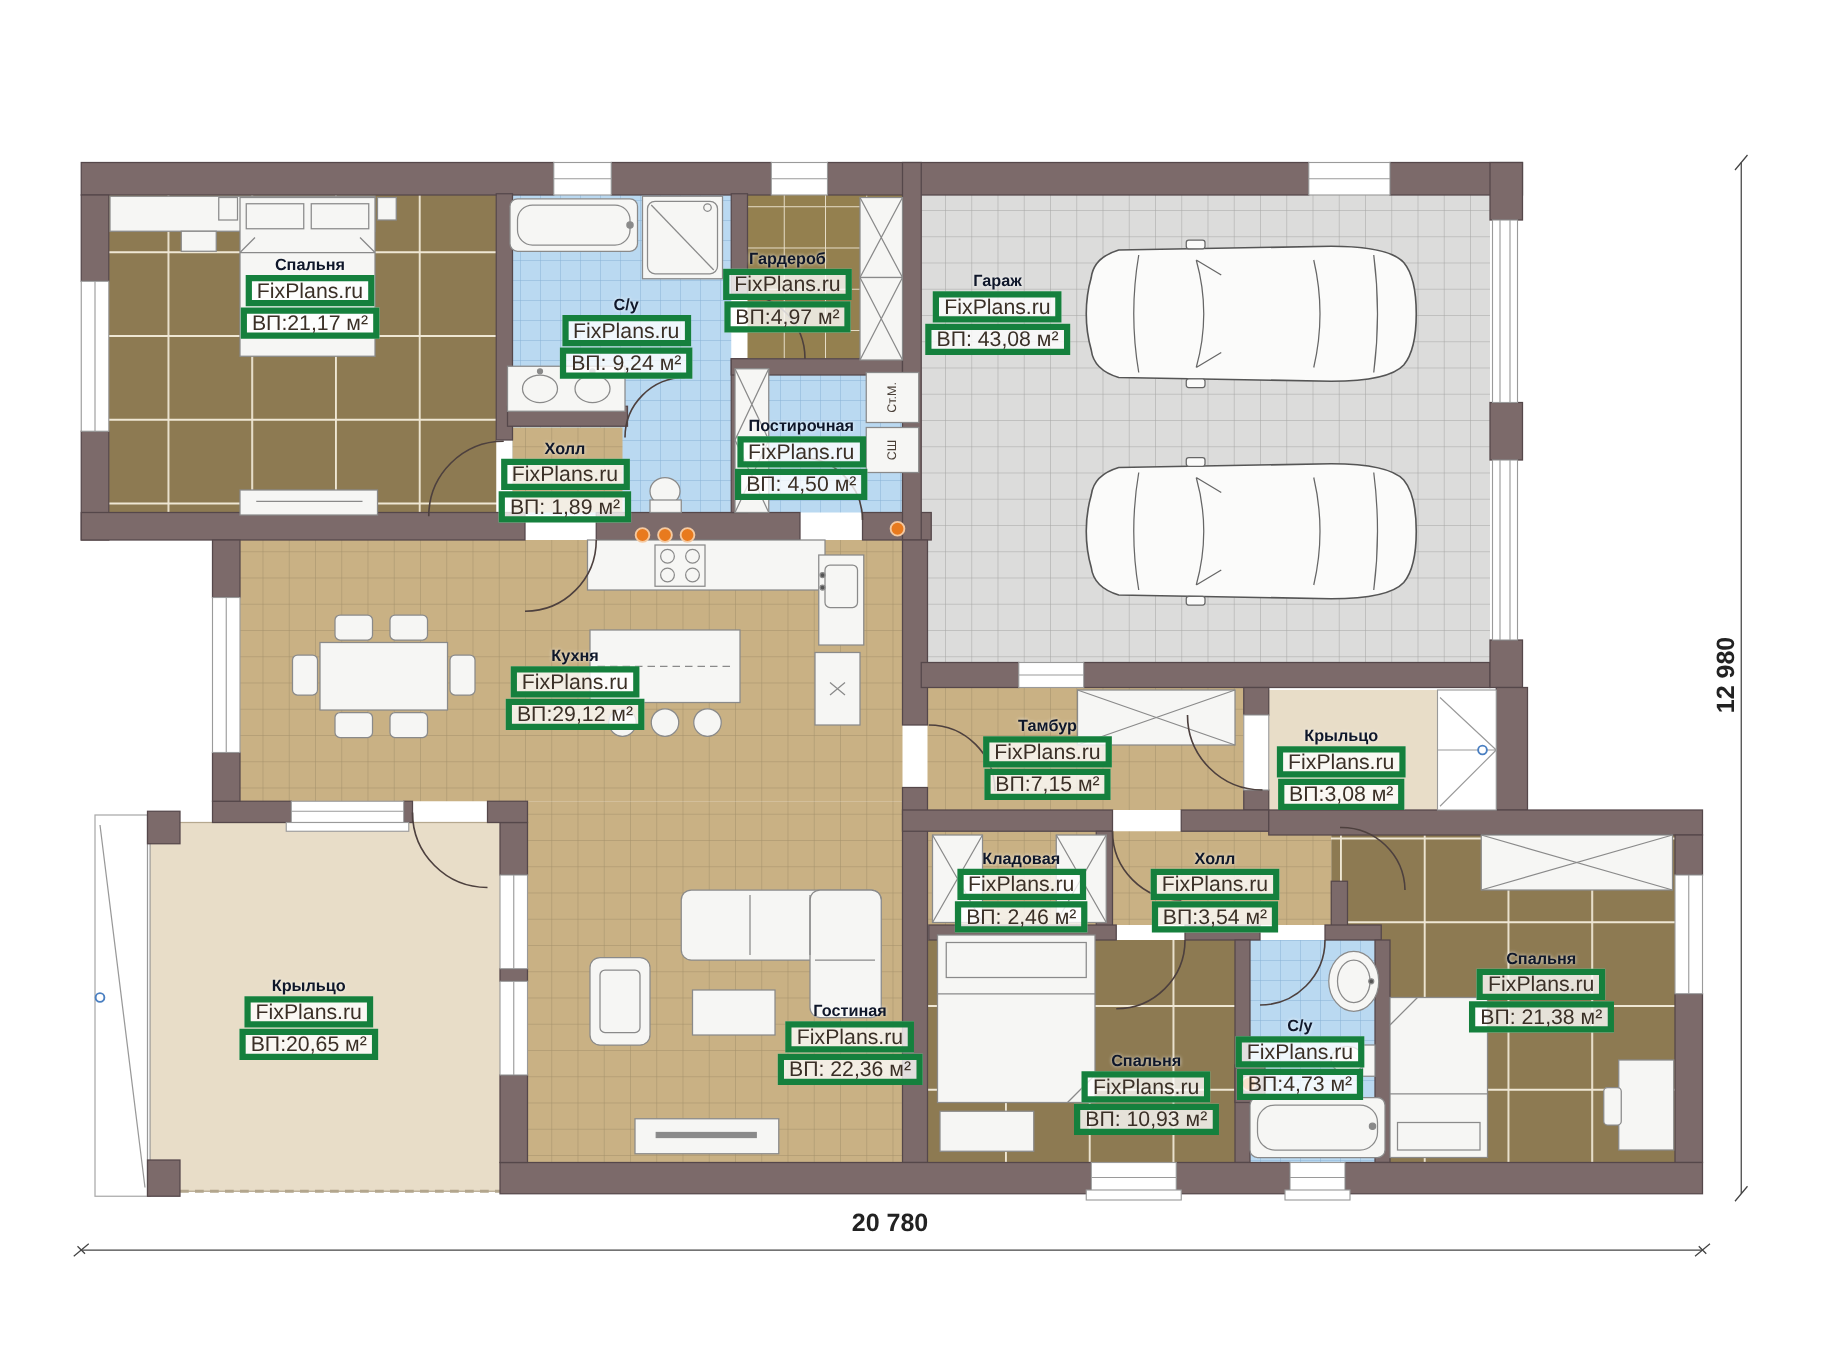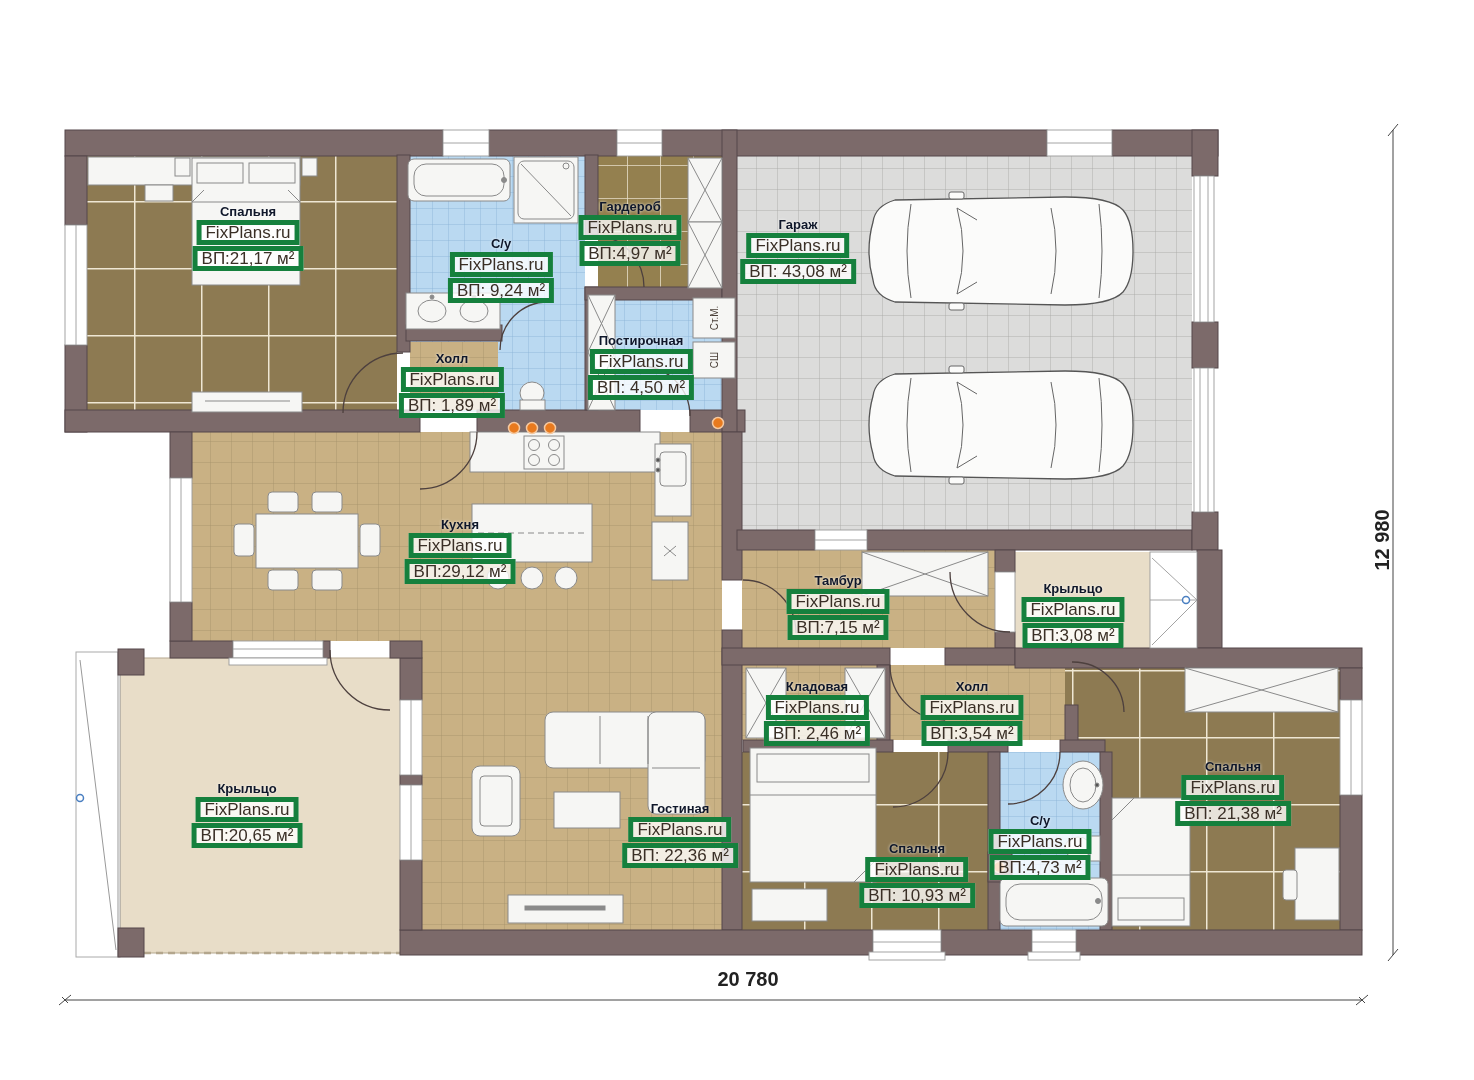--- a/index.html
+++ b/index.html
@@ -9,21 +9,21 @@
   .room-label{position:absolute;transform:translateX(-50%);display:flex;flex-direction:column;
               align-items:center;gap:1px;z-index:6;pointer-events:none;}
   .room-name{font-weight:bold;font-size:13px;color:#0f172a;white-space:nowrap;line-height:14px;
              text-shadow:0 0 3px rgba(255,255,255,.85);}
   .room-box{font-size:17px;color:#3a2f26;border:5px solid #15803d;background:rgba(255,255,255,.78);
             padding:0 4px;line-height:15px;white-space:nowrap;}
   .appliance-label{position:absolute;font-size:10px;color:#4a4038;white-space:nowrap;z-index:6;
                    transform:translate(-50%,-50%) rotate(-90deg);}
   .dim-label{position:absolute;font-weight:bold;font-size:20px;color:#222;z-index:6;white-space:nowrap;}
   .dim-label.vert{transform:translate(-50%,-50%) rotate(-90deg);}
-  .dim-label.horiz{transform:translateX(-50%);margin-left:36px;}
+  .dim-label.horiz{transform:translateX(-50%);}
 </style>
 </head>
 <body>
 
 <div class="canvas">
 <svg width="1474" height="1080" viewBox="0 0 1474 1080">
   <defs>
     <pattern id="brownlg" width="67" height="67" patternUnits="userSpaceOnUse">
       <rect width="67" height="67" fill="#8d7a52"></rect>
       <path d="M0 0H67M0 0V67" stroke="#efe7d4" stroke-width="3"></path>

